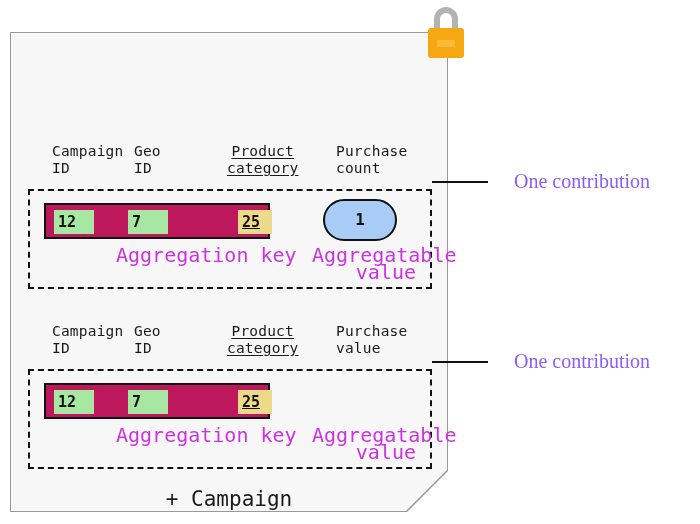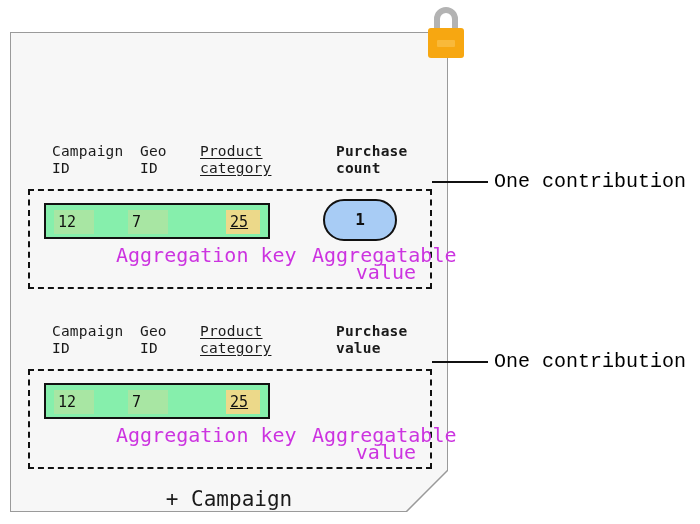--- a/index.html
+++ b/index.html
@@ -64,60 +64,61 @@
   }
   .hdr {
     position: absolute;
     font-size: 14.5px;
     line-height: 17px;
     color: #1a1a1a;
     white-space: pre;
     letter-spacing: 0.2px;
   }
   .hdr-campaign { left: 24px; top: 0; }
-  .hdr-geo      { left: 112px; top: 0; }
-  .hdr-product  { left: 172px; top: 0; text-decoration: underline; text-underline-offset: 2px; }
-  .hdr-purchase { left: 308px; top: 0; font-weight: bold; }
+  .hdr-geo      { left: 106px; top: 0; }
+  .hdr-product  { left: 199px; top: 0; text-decoration: underline; text-underline-offset: 2px; text-align: center; }
+  .hdr-purchase { left: 308px; top: 0; font-weight: normal; }
 
   .dashbox {
     position: absolute;
     left: 0;
     width: 404px;
     height: 100px;
     border: 2px dashed #111111;
     box-sizing: border-box;
   }
 
   
   .keybox {
     position: absolute;
     left: 14px;
     top: 12px;
     width: 226px;
     height: 36px;
-    background: #86efac;
+    background: #be185d;
     border: 2.5px solid #111111;
     box-sizing: border-box;
+    font-weight: bold;
   }
   .cell {
     position: absolute;
     top: 5px;
     height: 24px;
     font-size: 15px;
     line-height: 24px;
     color: #111111;
     padding: 0 4px;
     box-sizing: border-box;
     white-space: pre;
   }
   .cell-green { background: #a8e6a3; }
   .cell-yellow { background: #ecd98a; text-decoration: underline; text-underline-offset: 1px; }
   .cell-1 { left: 8px; width: 40px; }
   .cell-2 { left: 82px; width: 40px; }
-  .cell-3 { left: 180px; width: 34px; }
+  .cell-3 { left: 192px; width: 34px; }
 
   
   .oval {
     position: absolute;
     left: 293px;
     top: 8px;
     width: 74px;
     height: 42px;
     background: #a8ccf5;
     border: 2.5px solid #111111;
@@ -145,24 +146,25 @@
   .leader {
     position: absolute;
     height: 0;
     border-top: 2px solid #111111;
   }
   .leader-1 { left: 432px; top: 181px; width: 56px; }
   .leader-2 { left: 432px; top: 361px; width: 56px; }
 
   .callout {
     position: absolute;
-    font-family: Liberation Mono, monospace;
+    font-family: Liberation Serif, serif;
     font-size: 20px;
-    color: #000000;
-    white-space: pre;
+    color: #8b5cf6;
+    white-space: pre;
+    margin-left: 20px;
   }
   .callout-1 { left: 494px; top: 170px; }
   .callout-2 { left: 494px; top: 350px; }
 
   
   .metadata {
     position: absolute;
     left: 0;
     top: 455px;
     width: 438px;

